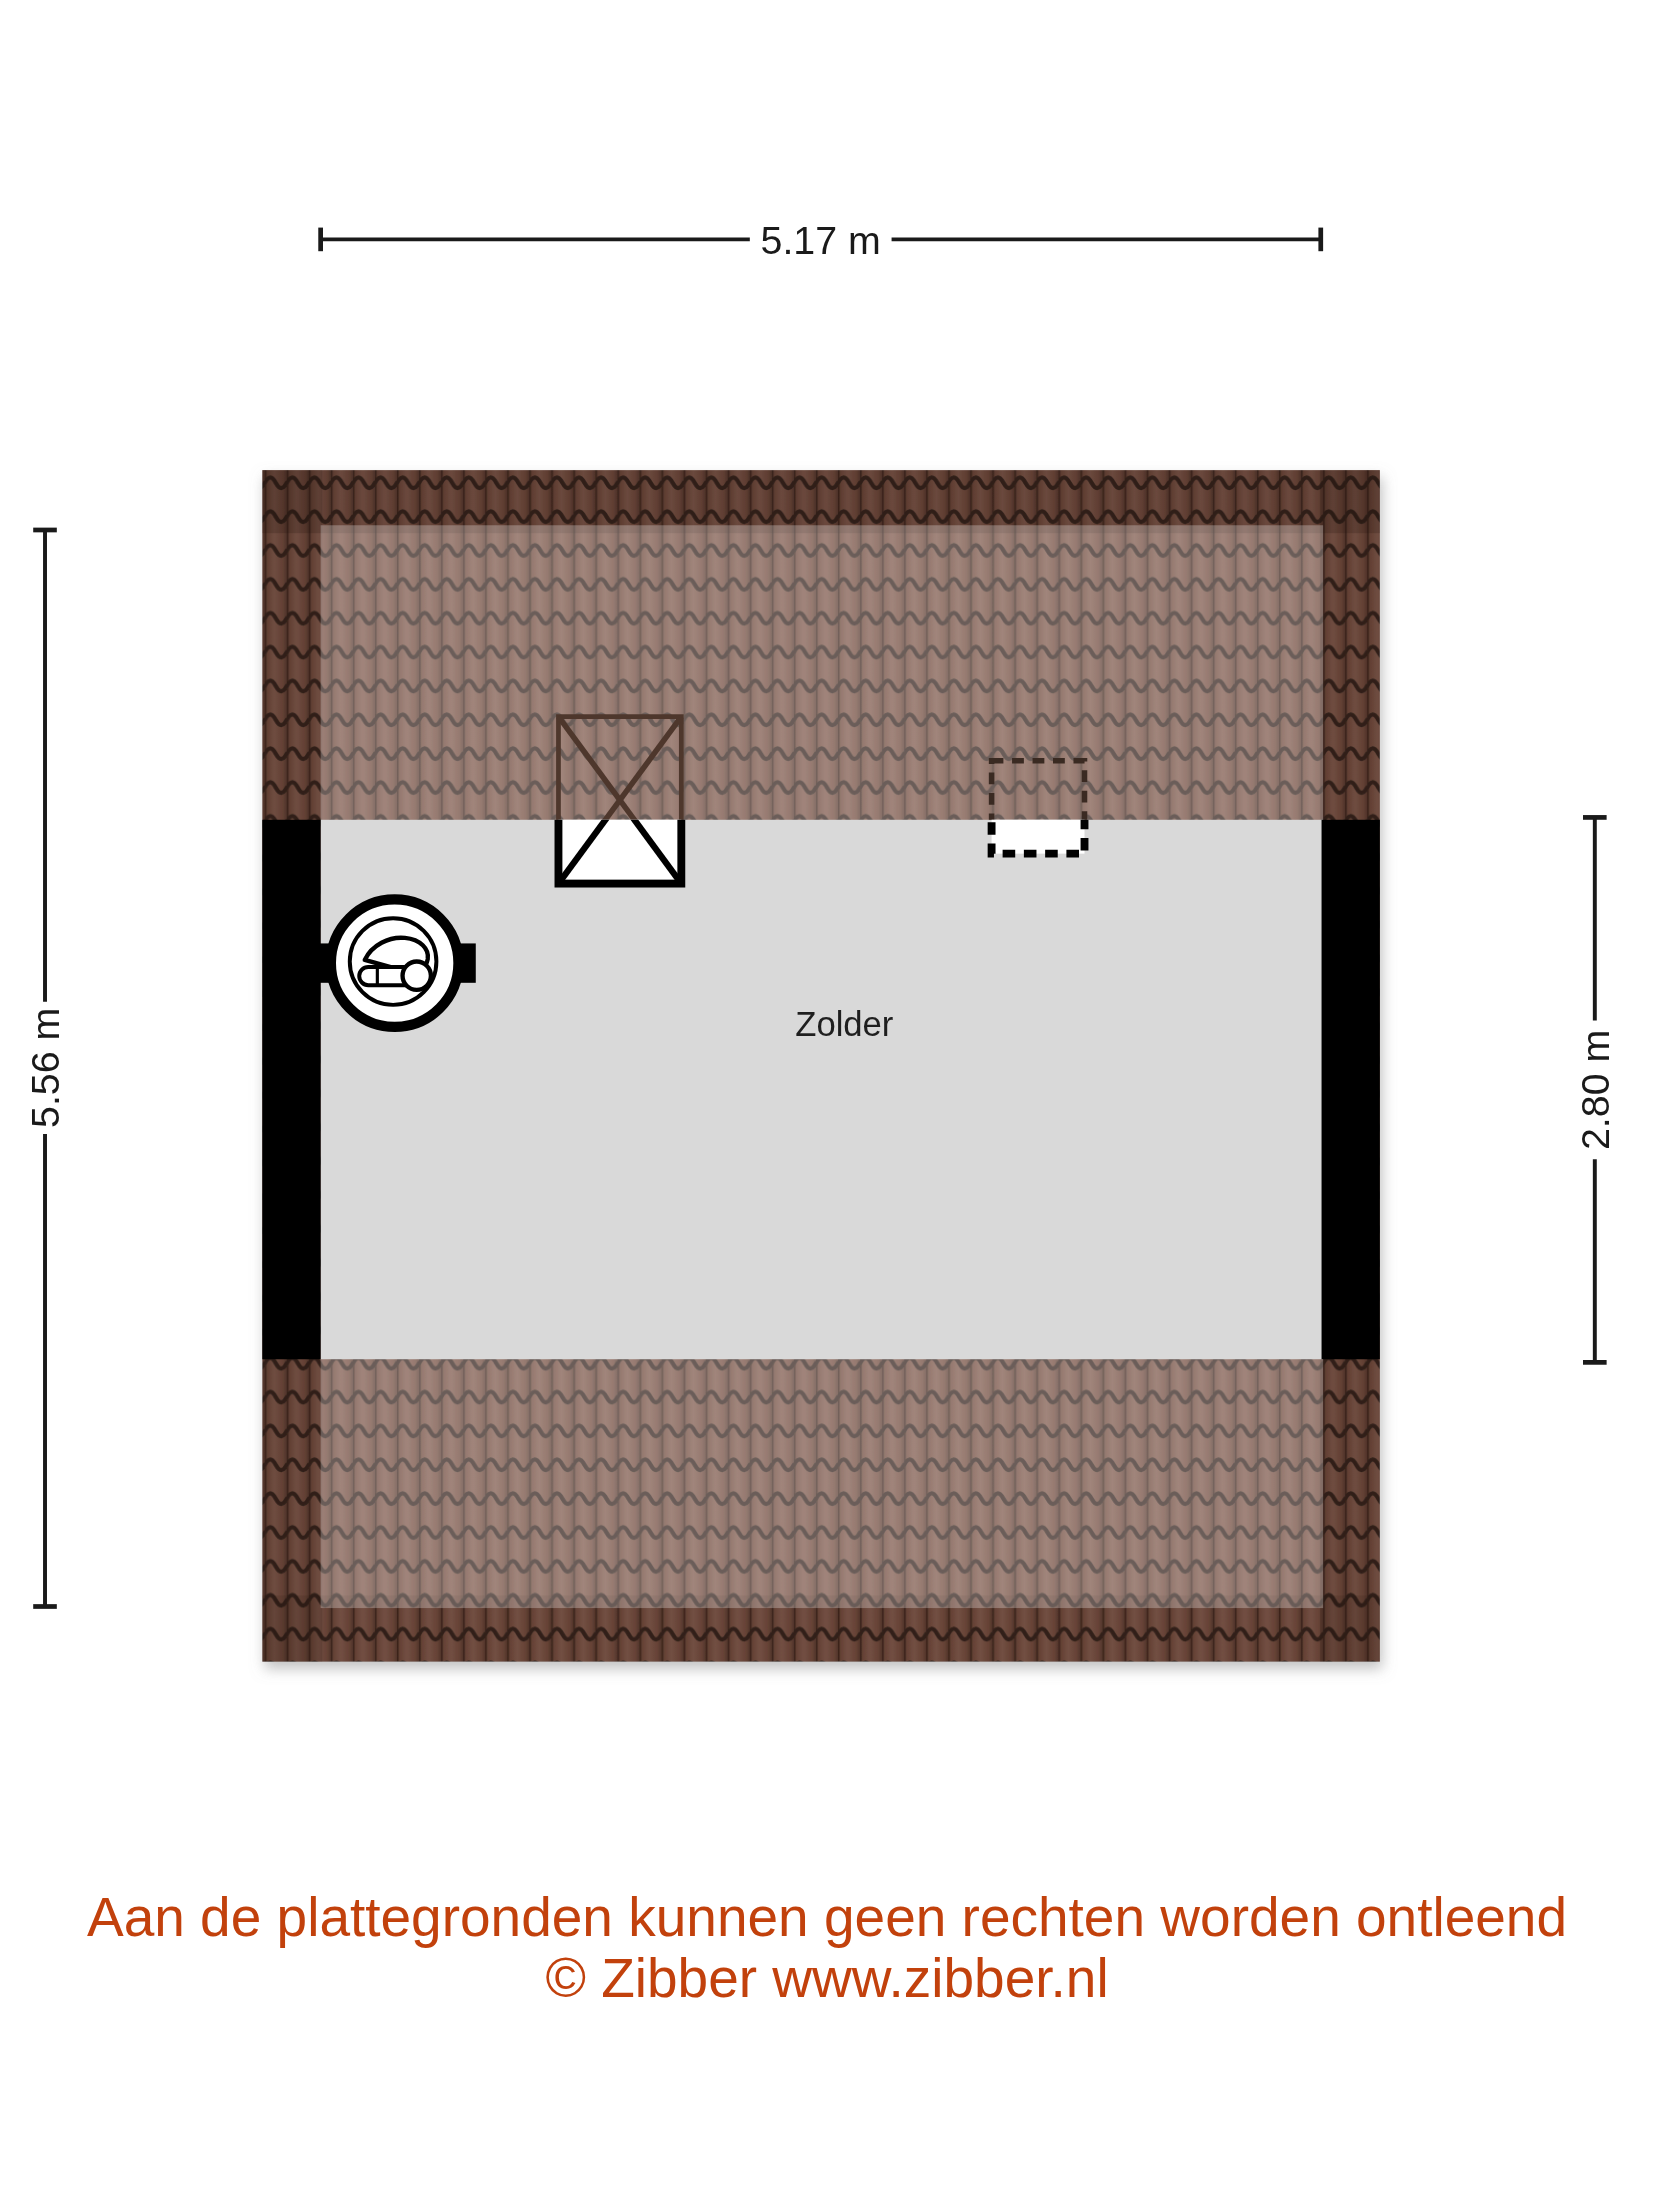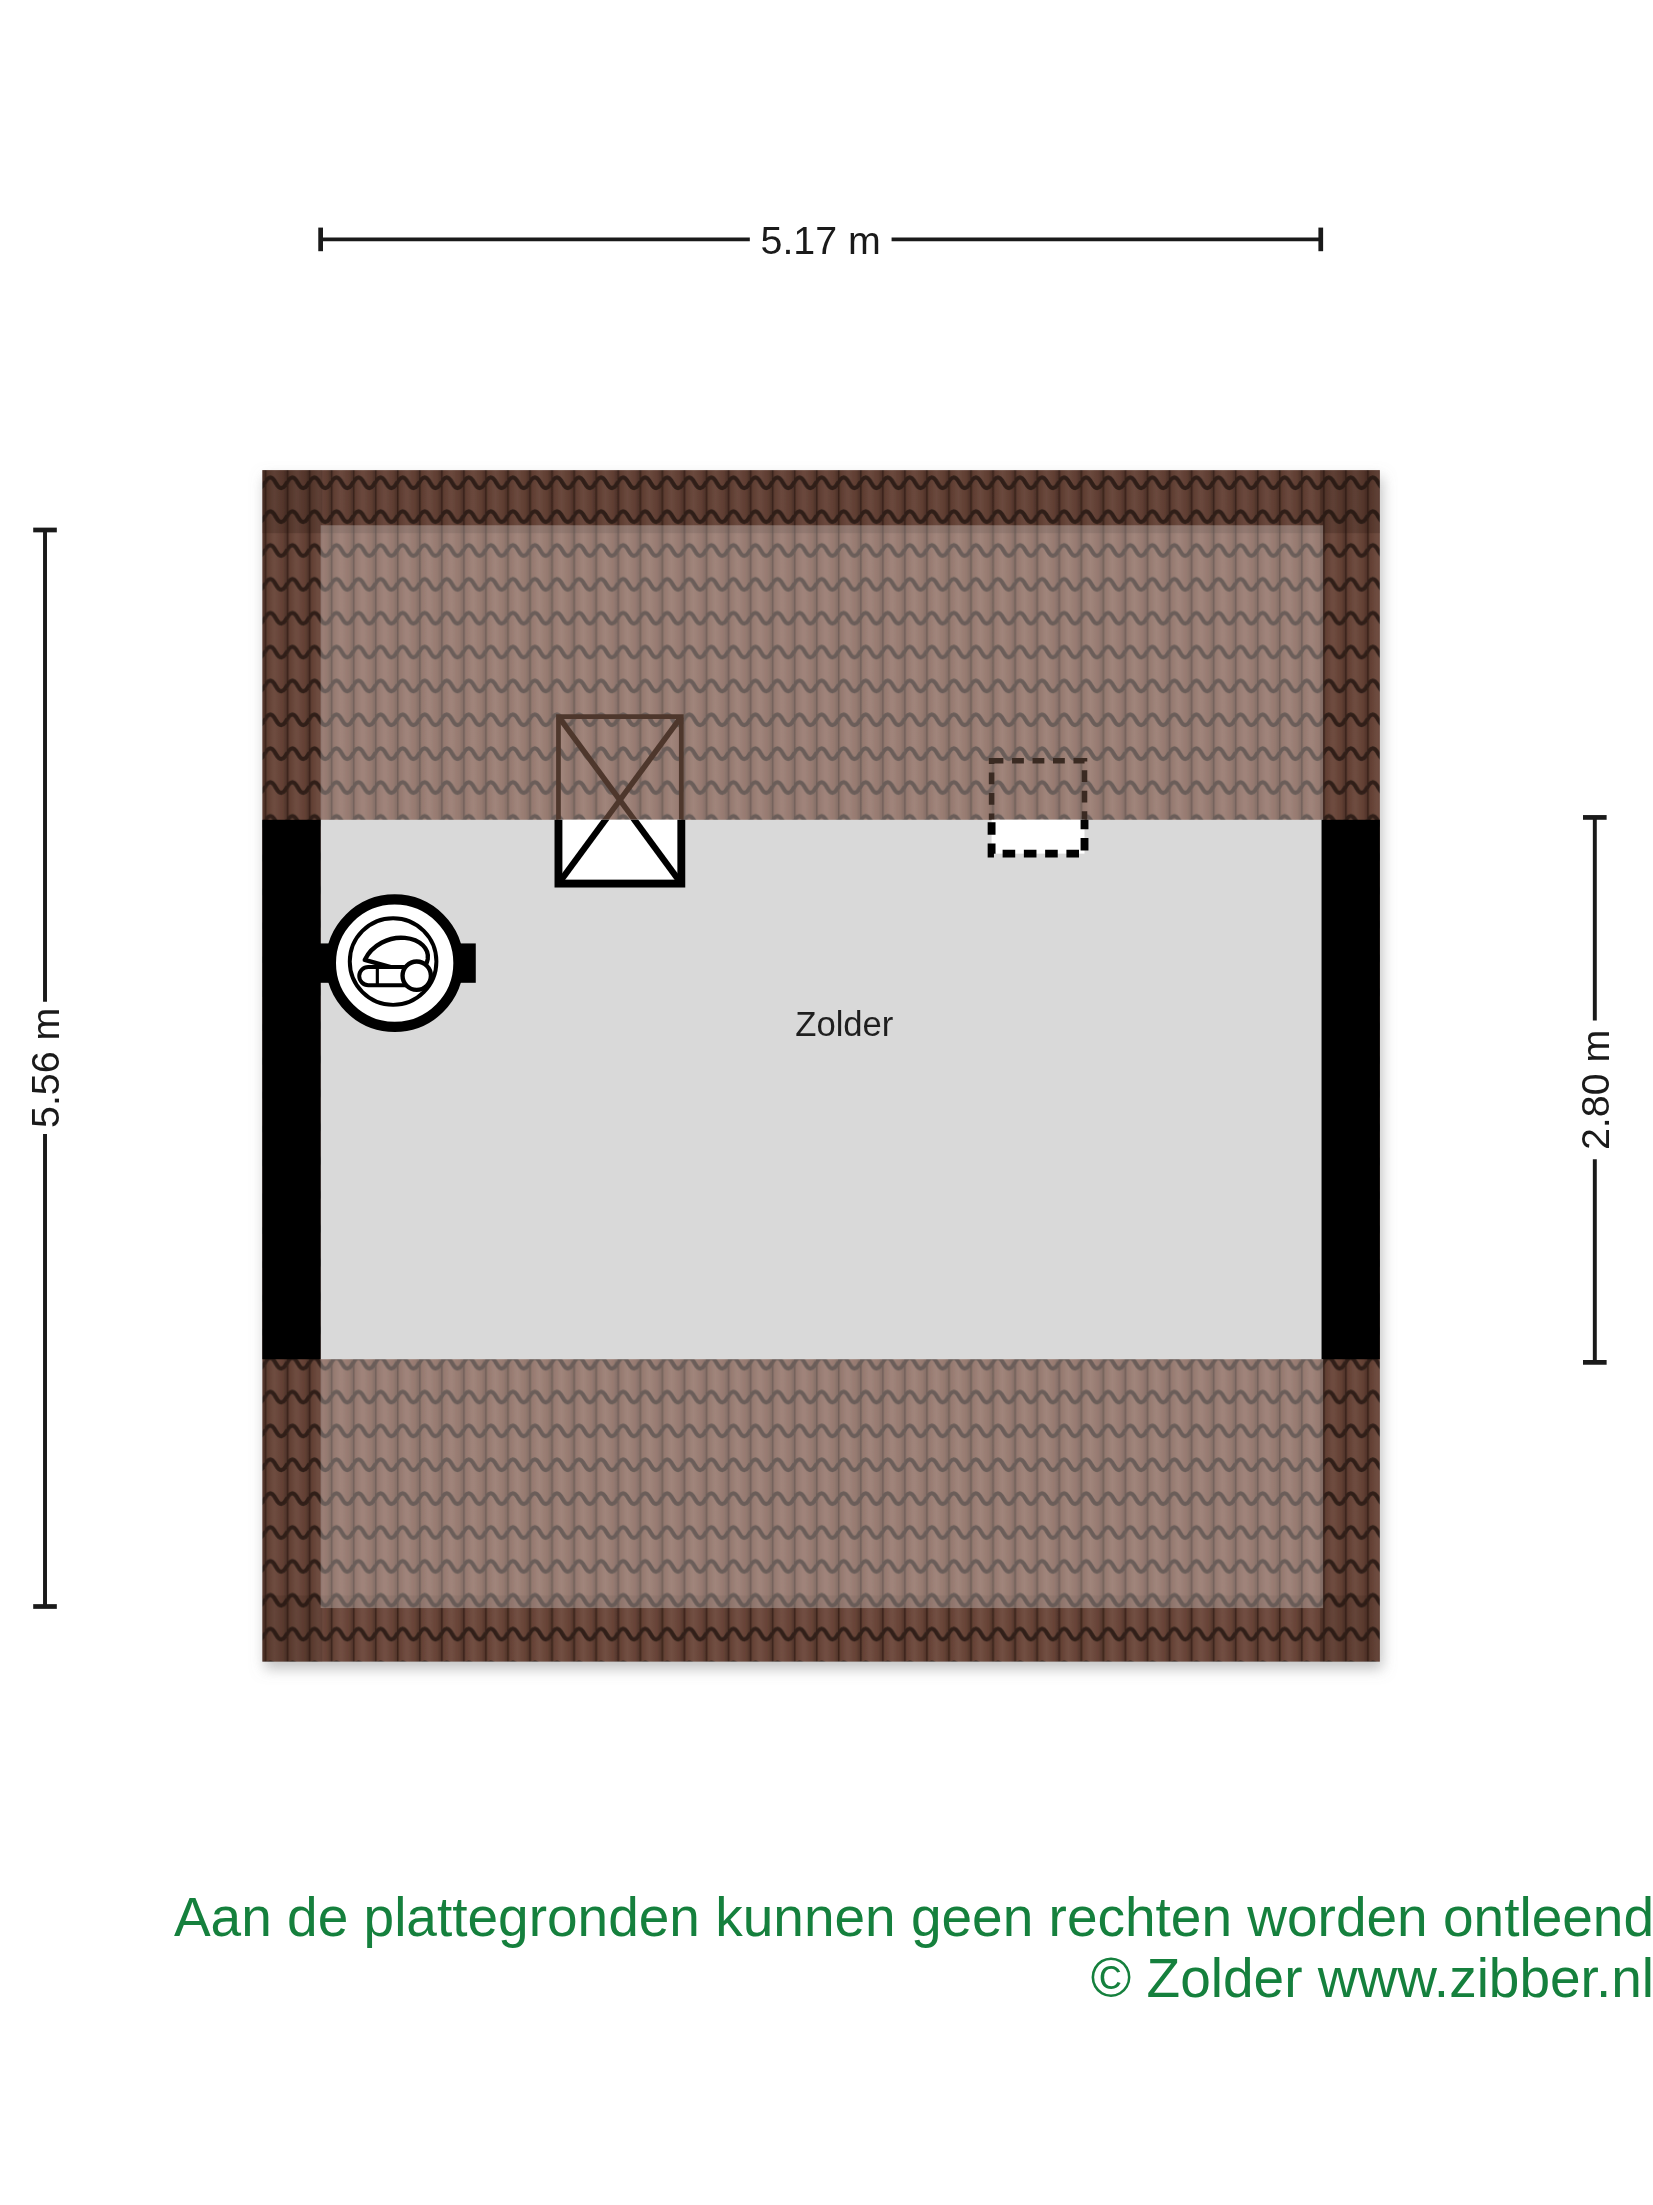--- a/index.html
+++ b/index.html
@@ -5,21 +5,21 @@
   html,body{margin:0;padding:0;}
   body{
     width:1654px;height:2205px;background:#ffffff;position:relative;
     overflow:hidden;font-family:"Liberation Sans", sans-serif;
   }
   .plan-svg{position:absolute;left:0;top:0;}
   .dim-text{font-size:50px;fill:#1a1a1a;font-family:"Liberation Sans", sans-serif;}
   .room-text{font-size:44px;fill:#1f1f1f;font-family:"Liberation Sans", sans-serif;}
   .footer{
     position:absolute;left:0;top:1887px;width:1654px;
-    text-align:right;color:#15803d;font-size:55px;line-height:61px;
+    text-align:center;color:#c2410c;font-size:55px;line-height:61px;
     white-space:nowrap;
   }
 </style>
 </head>
 <body>
 
 <svg class="plan-svg" width="1654" height="2205" viewBox="0 0 2100 2800">
   <defs>
     <linearGradient id="tileShade" x1="0" y1="0" x2="1" y2="0">
       <stop offset="0" stop-color="rgba(0,0,0,0.28)"></stop>
@@ -117,15 +117,15 @@
     <line x1="2010" y1="1038" x2="2040" y2="1038" stroke-width="6"></line>
     <line x1="2010" y1="1730" x2="2040" y2="1730" stroke-width="6"></line>
     <line x1="2025" y1="1038" x2="2025" y2="1296" stroke-width="5"></line>
     <line x1="2025" y1="1472" x2="2025" y2="1730" stroke-width="5"></line>
     <text transform="translate(2025,1384) rotate(-90)" x="0" y="18" text-anchor="middle" class="dim-text" stroke="none">2.80 m</text>
   </g>
 </svg>
 
 <div class="footer">
   <div>Aan de plattegronden kunnen geen rechten worden ontleend</div>
-  <div>© Zolder www.zibber.nl</div>
+  <div>© Zibber www.zibber.nl</div>
 </div>
 
 
 </body></html>

